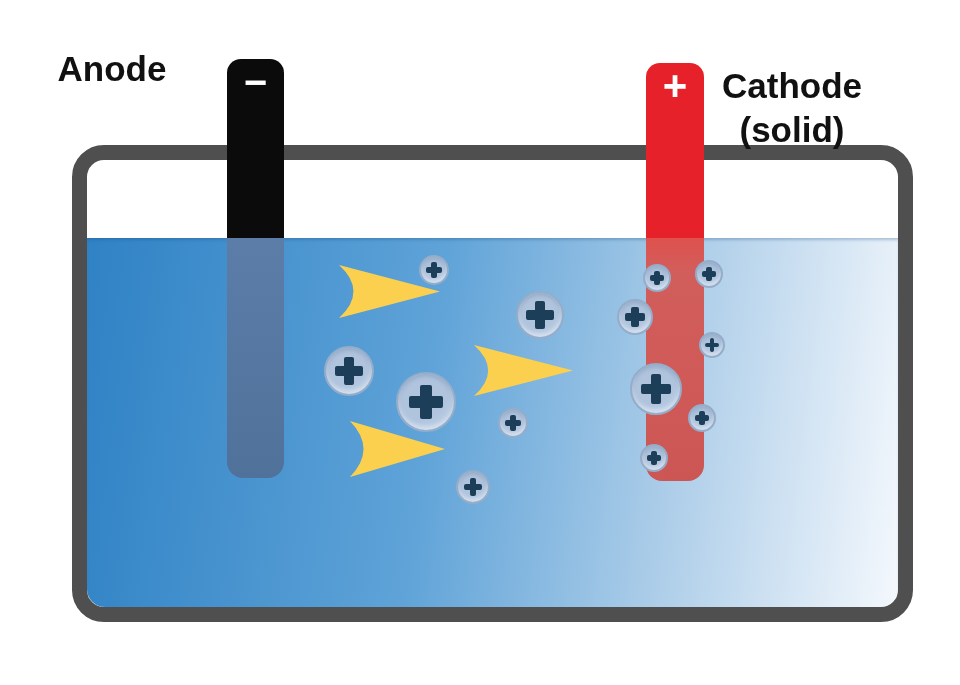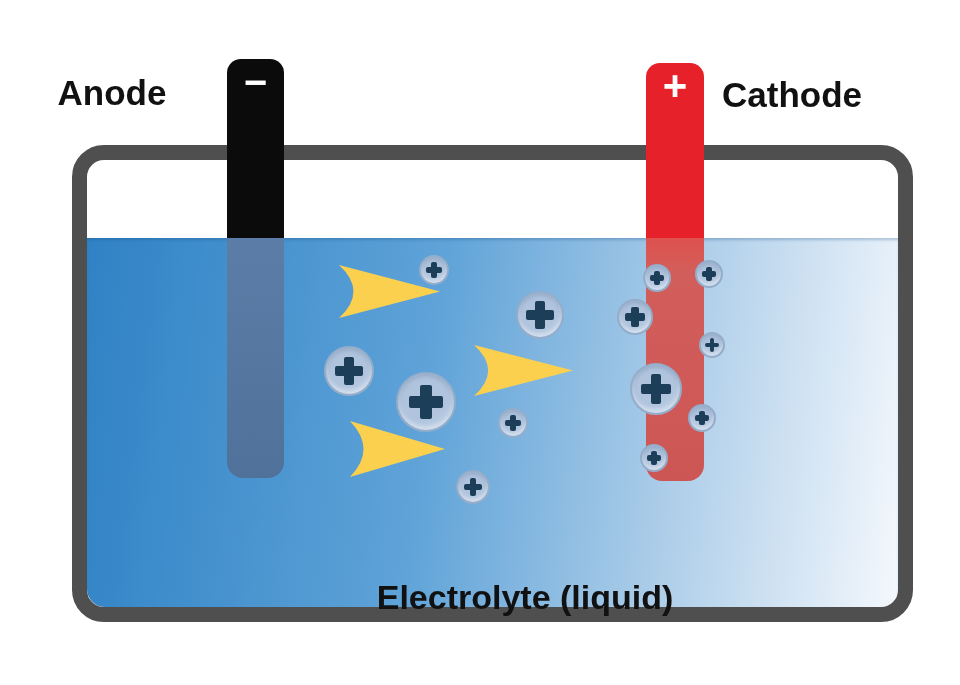--- a/index.html
+++ b/index.html
@@ -58,24 +58,24 @@
     border:2px solid var(--ion-rim,#94adca);box-sizing:border-box;
     box-shadow:inset 0 -3px 4px rgba(255,255,255,.45), inset 0 2px 4px rgba(90,115,150,.35);
   }
   .ion .bar-h{position:absolute;left:19%;top:39%;width:62%;height:22%;background:var(--ion-plus,#1d3e58);border-radius:2px;}
   .ion .bar-v{position:absolute;left:39%;top:19%;width:22%;height:62%;background:var(--ion-plus,#1d3e58);border-radius:2px;}
   
   .flow-arrow{position:absolute;}
   
   .label{
     position:absolute;text-align:center;color:var(--label,#111111);
-    font-weight:bold;font-size:35px;line-height:44px;letter-spacing:0;margin-top:24px;
+    font-weight:bold;font-size:35px;line-height:44px;letter-spacing:0;
   }
   .label.anode{left:6px;top:47px;width:212px;}
-  .label.cathode{left:686px;top:49px;width:212px;}
+  .label.cathode{left:686px;top:64px;width:212px;}
   .label.electrolyte{left:325px;top:551px;width:400px;font-size:34px;}
 </style>
 </head>
 <body>
 
 <div class="canvas">
 
   <div class="liquid-clip">
     <div class="liquid"></div>
   </div>
@@ -155,17 +155,17 @@
         <div class="bar-v"></div>
       </div>
     </div>
 
   <div class="label anode">
     <div>Anode</div>
   </div>
 
   <div class="label cathode">
     <div>Cathode</div>
+    <div>(solid)</div>
   </div>
 
-  <div class="label electrolyte">Electrolyte (liquid)</div>
 
 </div>
 
 </body></html>

